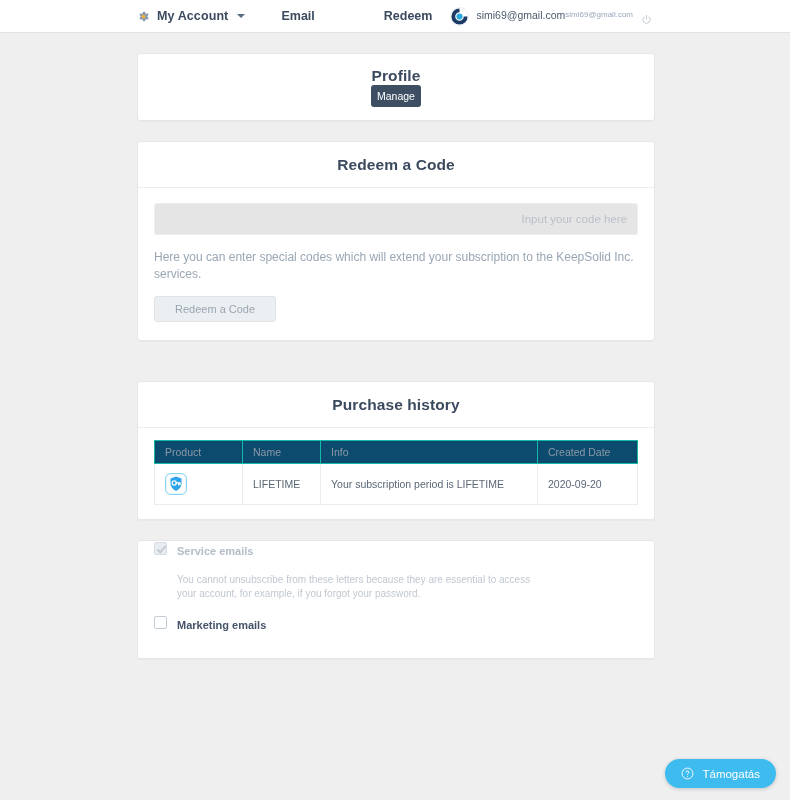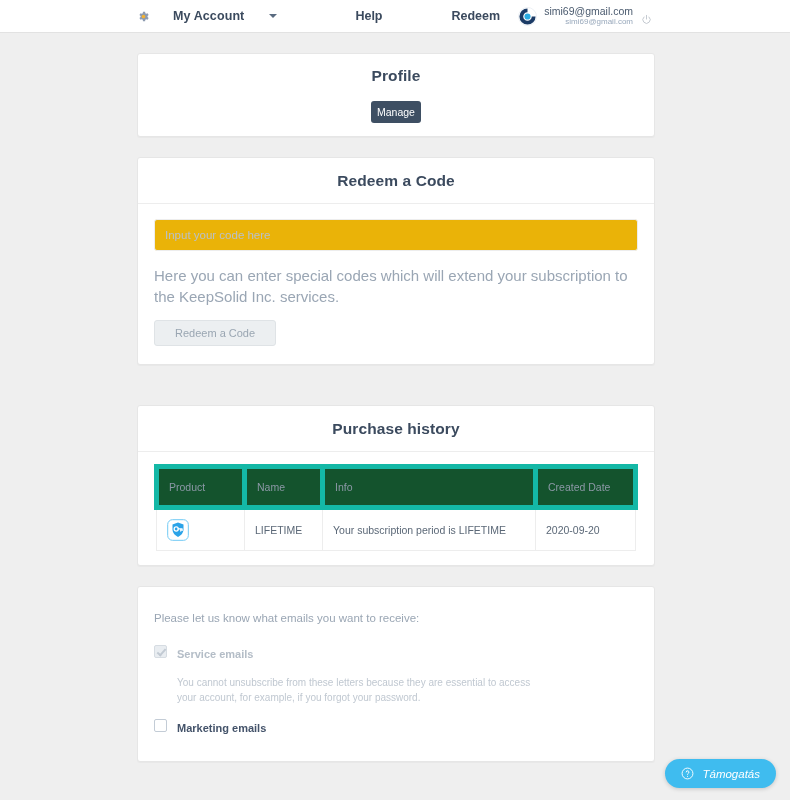--- a/index.html
+++ b/index.html
@@ -12,34 +12,34 @@
   }
   .page { position: relative; width: 790px; height: 800px; overflow: hidden; background: #efefef; }
 
   
   .topbar {
     height: 33px; background: #ffffff;
     display: flex; align-items: center;
     border-bottom: 1px solid #e2e2e2;
     position: relative;
   }
-  .acct-block { display: flex; align-items: center; margin-left: 137px; gap: 23px; }
+  .acct-block { display: flex; align-items: center; margin-left: 137px; gap: 7px; }
   .gear {
     width: 13px; height: 13px; position: relative; flex: 0 0 auto;
   }
   .gear svg { display: block; }
   .acct-label { font-size: 12.5px; color: #3b4a5e; font-weight: bold; letter-spacing: .1px; }
   .caret { width: 0; height: 0; border-left: 4px solid transparent; border-right: 4px solid transparent; border-top: 4px solid #5a6b80; margin-left: 2px; }
 
   .right-block { margin-left: auto; display: flex; align-items: center; gap: 0; padding-right: 138px; }
   .navlink { font-size: 12.5px; color: #3b4a5e; font-weight: bold; text-decoration: none; margin-right: 28px; }
   .navlink:last-of-type { margin-right: 18px; padding-left: 41px; }
 
   .avatar { width: 19px; height: 19px; flex: 0 0 auto; margin-right: 7px; }
-  .emails { display: flex; flex-direction: column; line-height: 1.05; align-items: flex-end; }
+  .emails { display: flex; flex-direction: row; line-height: 1.05; }
   .email-main { font-size: 10.5px; color: #4a5a6e; }
   .email-sub  { font-size: 8px; color: #98a8bb; margin-top: 1px; }
   .power { margin-left: 8px; width: 11px; height: 11px; opacity: .5; }
   .card {
     background: #fff; width: 518px; margin: 0 0 0 137px;
     border: 1px solid #e6e6e6; border-radius: 3px;
     box-shadow: 0 1px 1px rgba(0,0,0,.03);
   }
   .card-head {
     display: flex; align-items: center; justify-content: space-between;
@@ -47,49 +47,48 @@
     border-bottom: 1px solid #ededed;
     flex-direction: column;
   }
   .card-title { font-size: 15.5px; color: #3b4a5e; font-weight: bold; letter-spacing: .1px; }
   .card-body { padding: 15px 16px 18px 16px; }
 
   .btn-dark {
     background: #3e4f63; color: #fff; border: none; border-radius: 3px;
     font-size: 10.5px; padding: 5px 6px; cursor: pointer;
     font-family: "Liberation Sans", sans-serif;
-    margin-top: 16px;
   }
   .btn-disabled {
     background: #e8e8e8; color: #a8a8a8; border: 1px solid #dcdcdc; border-radius: 3px;
     font-size: 10.5px; padding: 5px 17px; cursor: default;
     font-family: "Liberation Sans", sans-serif;
   }
   .btn-redeem {
     background: #eceff1; color: #9aa6b2; border: 1px solid #dfe3e6; border-radius: 3px;
     font-size: 11px; padding: 6px 20px; cursor: default;
     font-family: "Liberation Sans", sans-serif;
   }
 
   .code-input {
     width: 100%; padding: 9px 10px; font-size: 11.5px; color: #44506a;
     border: 1px solid #ededed; border-radius: 3px; outline: none;
-    font-family: "Liberation Sans", sans-serif; background: #eab308;
+    font-family: "Liberation Sans", sans-serif; background: #e5e5e5; text-align: right;
   }
   .code-input::placeholder { color: #b9c1ca; }
   .helper {
-    font-size: 15px; color: #9aa6b4; margin: 14px 0 13px 0; line-height: 1.4;
+    font-size: 12px; color: #9aa6b4; margin: 14px 0 13px 0; line-height: 1.4;
   }
   .muted-line { font-size: 10.5px; color: #aab3bd; padding: 12px 16px 13px 16px; }
 
   
   table.ph { width: 100%; border-collapse: collapse; font-size: 10.5px; }
   table.ph th {
     text-align: left; font-weight: normal; color: #8c98a6;
-    padding: 12px 10px; border: 5px solid #14b8a6; background: #14532d;
+    padding: 5px 10px; border: 1px solid #14b8a6; background: #0c4a6e;
   }
   table.ph td {
     color: #5b6877; padding: 9px 10px; border: 1px solid #ededed; vertical-align: middle;
   }
   .col-product { width: 88px; }
   .col-name { width: 78px; }
   .col-date { width: 100px; }
   .prod-icon { width: 22px; height: 22px; display: block; }
 
   
@@ -113,21 +112,20 @@
   .pref-desc.dim { color: #c0c8d1; }
   .gap-lg { height: 20px; }
 
   
   .support {
     position: absolute; right: 14px; bottom: 12px;
     background: #3fbcef; color: #ffffff; border-radius: 20px;
     display: flex; align-items: center; gap: 8px;
     padding: 8px 16px; font-size: 11.5px; cursor: pointer;
     box-shadow: 0 1px 4px rgba(0,0,0,.18);
-    font-style: italic;
   }
   .support svg { display: block; }
 </style>
 </head>
 <body>
 
 <div class="page">
 
   <div class="topbar">
     <div class="acct-block">
@@ -135,21 +133,21 @@
         <svg width="13" height="13" viewBox="0 0 24 24">
           <path fill="#8d9bb0" d="M19.4 13a7.8 7.8 0 000-2l2.1-1.6-2-3.5L17 6.8a7.7 7.7 0 00-1.7-1l-.3-2.6h-4l-.3 2.6c-.6.2-1.2.6-1.7 1L6.5 5.9l-2 3.5L6.6 11a7.8 7.8 0 000 2l-2.1 1.6 2 3.5 2.5-.9c.5.4 1.1.8 1.7 1l.3 2.6h4l.3-2.6c.6-.2 1.2-.6 1.7-1l2.5.9 2-3.5-2.1-1.6z"></path>
           <circle cx="12" cy="12" r="3.4" fill="#f2b134"></circle>
         </svg>
       </span>
       <span class="acct-label">My Account</span>
       <span class="caret"></span>
     </div>
 
     <div class="right-block">
-      <a class="navlink" href="#">Help</a>
+      <a class="navlink" href="#">Email</a>
       <a class="navlink" href="#">Redeem</a>
 
       <span class="avatar">
         <svg width="19" height="19" viewBox="0 0 40 40">
           <circle cx="20" cy="20" r="19" fill="#ffffff" stroke="#d9e2ea" stroke-width="1"></circle>
           <path d="M20 3a17 17 0 1017 17h-8a9 9 0 11-9-9z" fill="#1b3b66"></path>
           <circle cx="20" cy="20" r="6.5" fill="#29abe2"></circle>
         </svg>
       </span>
 
@@ -221,21 +219,20 @@
             <td>2020-09-20</td>
           </tr>
         </tbody>
       </table>
     </div>
   </div>
 
   <div class="gap-lg"></div>
   <div class="card">
     <div class="card-body" style="padding:0 16px 12px 16px;">
-      <div class="pref-intro">Please let us know what emails you want to receive:</div>
 
       <div class="pref-row">
         <span class="cbox disabled"></span>
         <span class="pref-text">
           <span class="pref-label dim">Service emails</span>
           <div class="pref-desc dim">You cannot unsubscribe from these letters because they are essential to access your account, for example, if you forgot your password.</div>
         </span>
       </div>
 
       <div class="pref-row">

